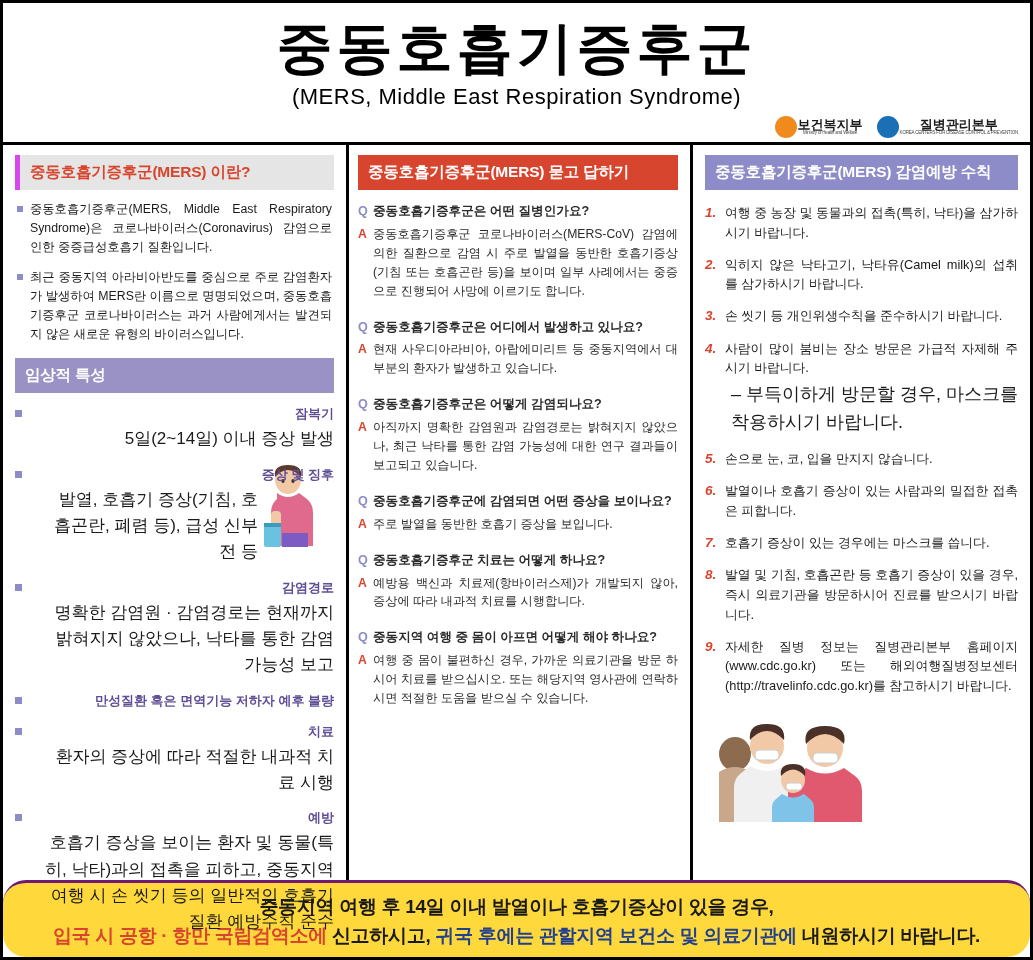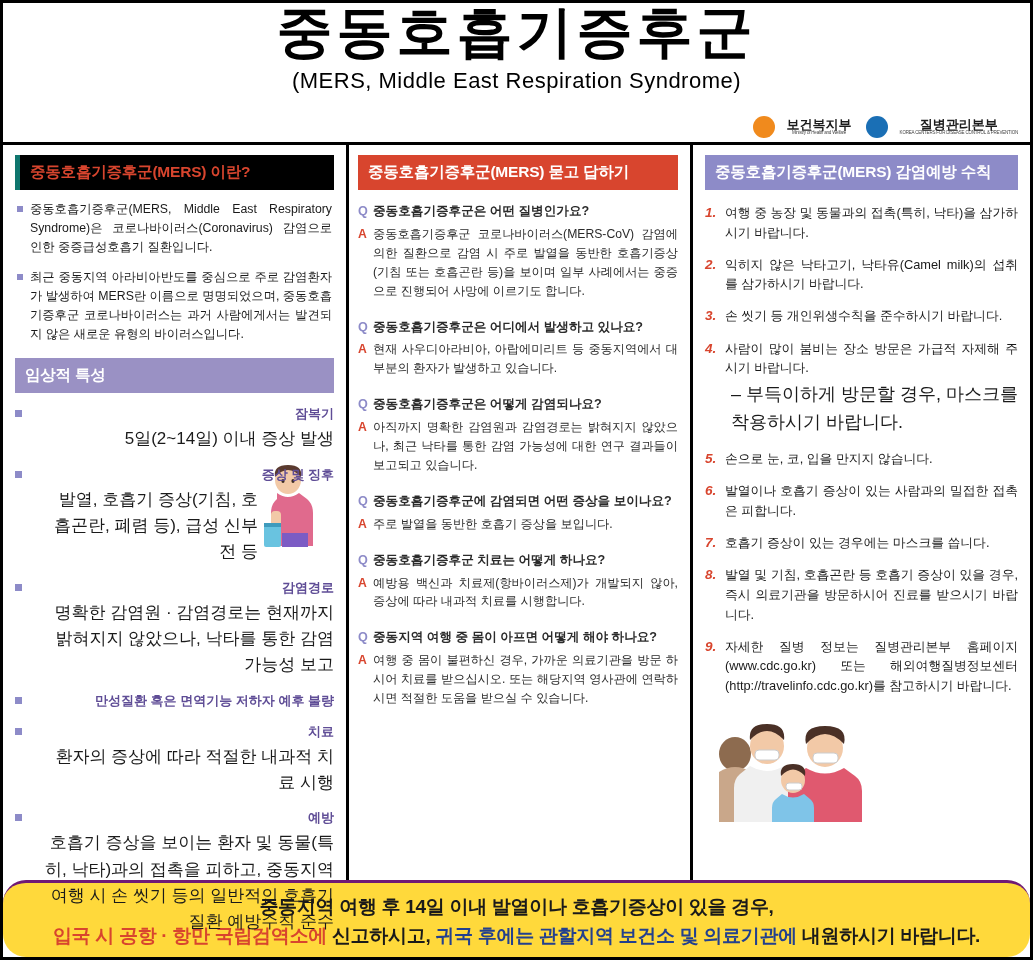--- a/index.html
+++ b/index.html
@@ -25,20 +25,21 @@
   
   .header {
     position: relative;
     height: 142px;
     border-bottom: 3px solid #000000;
     box-sizing: border-box;
     text-align: center;
   }
   .header-title {
     margin: 0;
+    padding-top: 16px;
     font-size: 56px;
     font-weight: bold;
     letter-spacing: 4px;
     color: #000000;
     line-height: 1.05;
   }
   .header-subtitle {
     margin: 0;
     padding-top: 6px;
     font-size: 22px;
@@ -49,21 +50,21 @@
     position: absolute;
     right: 12px;
     bottom: 4px;
     display: flex;
     align-items: flex-end;
     gap: 14px;
   }
   .logo {
     display: flex;
     align-items: center;
-    gap: 12px;
+    gap: 1px;
   }
   .logo-mark {
     width: 22px;
     height: 22px;
     border-radius: 50%;
     display: inline-block;
   }
   .logo-mark.orange { background: #f08a1d; }
   .logo-mark.blue { background: #1a6fb5; }
   .logo-text {
@@ -108,23 +109,23 @@
   
   .bar {
     box-sizing: border-box;
     padding: 7px 10px;
     font-size: 15.5px;
     font-weight: bold;
     color: #ffffff;
     letter-spacing: -0.2px;
   }
   .bar-gray {
-    background: #000000;
+    background: #e5e5e5;
     color: #d8452e;
-    border-left: 5px solid #0f766e;
+    border-left: 5px solid #d946ef;
   }
   .bar-purple {
     background: #9a91c4;
     color: #ffffff;
   }
   .bar-red {
     background: #d8452e;
     color: #ffffff;
   }
   .bar-blue {

